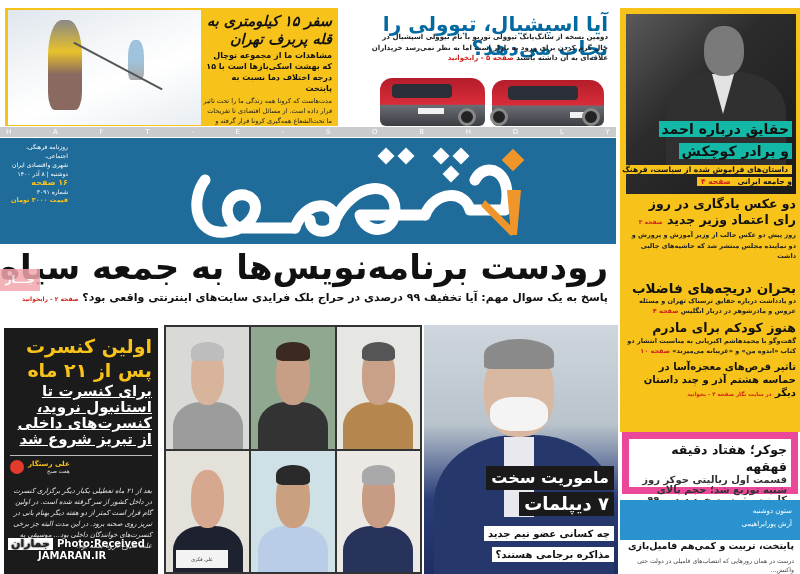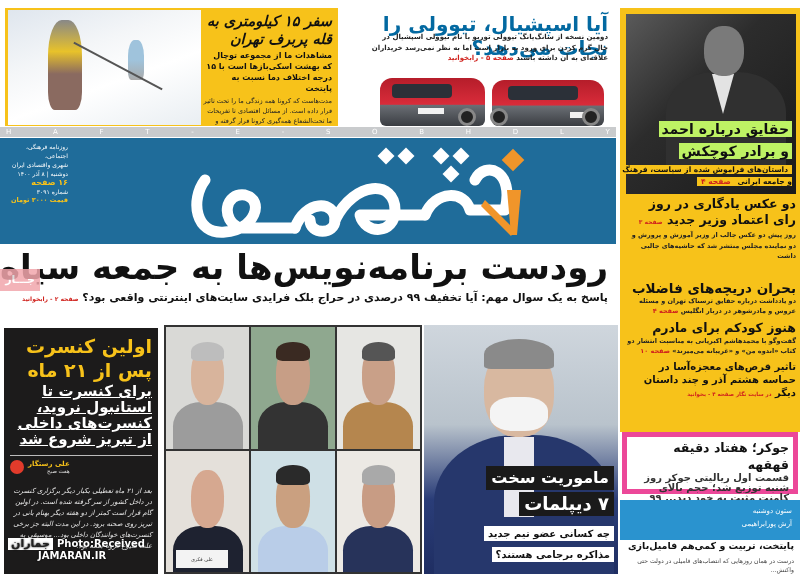--- a/index.html
+++ b/index.html
@@ -33,31 +33,31 @@
   #mast-info { left: 6px; top: 142px; width: 62px; color: #fff; font-size: 6px; line-height: 9px; }
   #mast-info .yellow { color: #f7c21a; font-weight: bold; font-size: 8px; }
   #logo { left: 185px; top: 140px; width: 400px; height: 104px; }
 
   
   #right-col { left: 620px; top: 8px; width: 180px; height: 424px; background: #f7c21a; }
   #portrait { left: 626px; top: 14px; width: 170px; height: 180px; background: linear-gradient(135deg, #5a5a5a 0%, #2c2c2c 40%, #1a1a1a 100%); overflow: hidden; }
   #portrait-head { position: absolute; left: 78px; top: 12px; width: 40px; height: 50px; border-radius: 45%; background: #7a7a7a; }
   #portrait-body { position: absolute; left: 40px; top: 58px; width: 120px; height: 100px; border-radius: 40% 40% 0 0; background: #303030; }
   #portrait-shirt { position: absolute; left: 86px; top: 60px; width: 22px; height: 40px; background: #e3e3e3; clip-path: polygon(0 0, 100% 0, 50% 100%); }
-  .hl-yellow { background: #bef264; padding: 0 3px; }
+  .hl-yellow { background: #14b8a6; padding: 0 3px; }
   #portrait-title { right: 8px; top: 118px; width: 170px; font-size: 14px; font-weight: bold; color: #111; line-height: 22px; }
   #portrait-sub { right: 8px; top: 164px; width: 170px; font-size: 7.5px; font-weight: bold; color: #111; line-height: 12px; }
   #portrait-sub span { background: #f7c21a; padding: 0 2px; }
 
   #rc-stories { left: 624px; top: 196px; width: 172px; }
   .rc-h { font-size: 12.5px; font-weight: bold; line-height: 16px; color: #111; }
   .rc-p { font-size: 6.5px; line-height: 10.5px; font-weight: bold; color: #222; }
   .rc-h2 { font-size: 10px; font-weight: bold; line-height: 13px; color: #111; }
 
-  #joker-box { left: 622px; top: 432px; width: 176px; height: 62px; background: #fff; border: 5px solid #ec4899; padding: 2px 4px; }
+  #joker-box { left: 622px; top: 432px; width: 176px; height: 62px; background: #fff; border: 7px solid #ec4899; padding: 2px 4px; }
   #joker-title { font-size: 12.5px; font-weight: bold; color: #111; line-height: 17px; }
   #joker-body { font-size: 10px; line-height: 10px; font-weight: bold; color: #333; }
 
   #column-box { left: 620px; top: 500px; width: 180px; height: 40px; background: #2a93cf; color: #fff; padding: 5px 8px; font-size: 7px; line-height: 13px; }
   #column-title { left: 622px; top: 540px; width: 172px; font-size: 9.5px; font-weight: bold; color: #111; }
   #column-body { left: 622px; top: 556px; width: 172px; font-size: 6.2px; color: #444; line-height: 9px; }
 
   
   #main-headline { left: 0; top: 244px; width: 616px; font-size: 34px; font-weight: bold; color: #111; line-height: 46px; letter-spacing: -1px; padding-right: 8px; }
   #main-sub { left: 0; top: 289px; width: 616px; font-size: 11px; font-weight: bold; color: #111; padding-right: 8px; line-height: 18px; }

